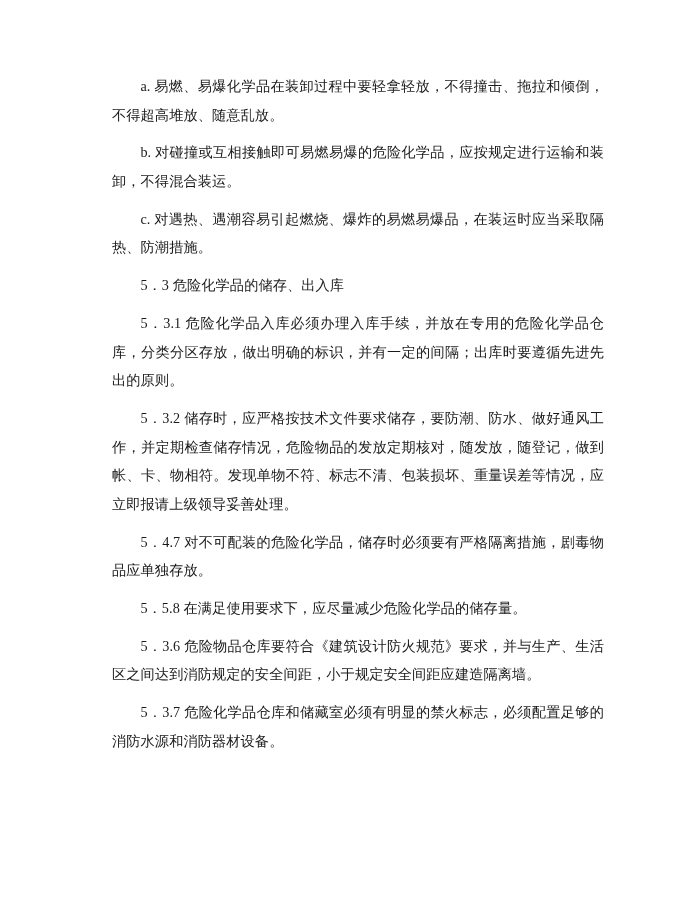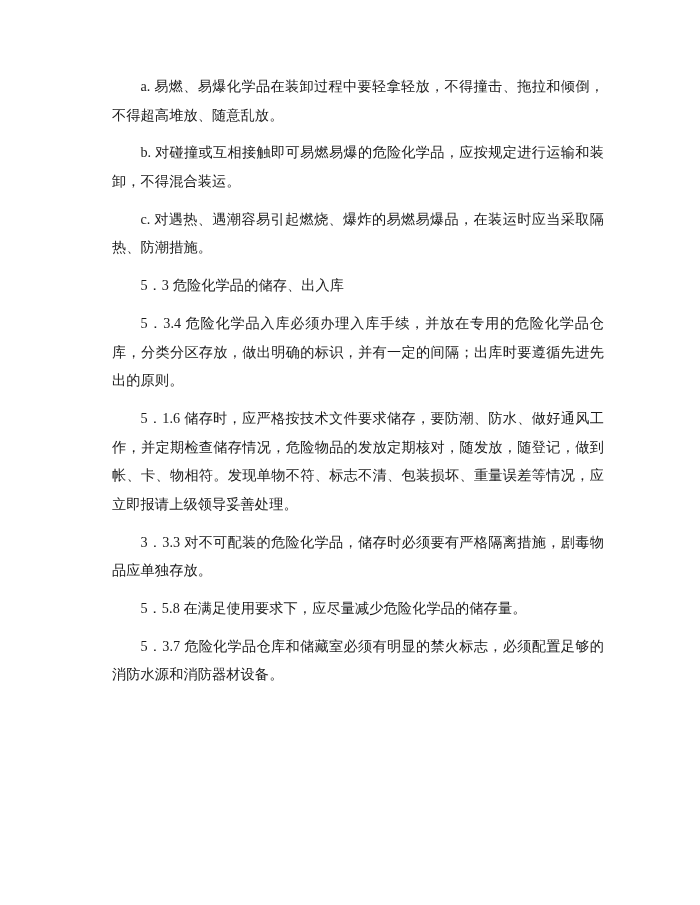--- a/index.html
+++ b/index.html
@@ -42,19 +42,20 @@
 </style>
 </head>
 <body>
 
 <div class="page">
   <div class="doc-body">
     <p class="para">a. 易燃、易爆化学品在装卸过程中要轻拿轻放，不得撞击、拖拉和倾倒，不得超高堆放、随意乱放。</p>
     <p class="para">b. 对碰撞或互相接触即可易燃易爆的危险化学品，应按规定进行运输和装卸，不得混合装运。</p>
     <p class="para">c. 对遇热、遇潮容易引起燃烧、爆炸的易燃易爆品，在装运时应当采取隔热、防潮措施。</p>
     <p class="para">5．3 危险化学品的储存、出入库</p>
-    <p class="para">5．3.4 危险化学品入库必须办理入库手续，并放在专用的危险化学品仓库，分类分区存放，做出明确的标识，并有一定的间隔；出库时要遵循先进先出的原则。</p>
-    <p class="para">5．1.6 储存时，应严格按技术文件要求储存，要防潮、防水、做好通风工作，并定期检查储存情况，危险物品的发放定期核对，随发放，随登记，做到帐、卡、物相符。发现单物不符、标志不清、包装损坏、重量误差等情况，应立即报请上级领导妥善处理。</p>
-    <p class="para">3．3.3 对不可配装的危险化学品，储存时必须要有严格隔离措施，剧毒物品应单独存放。</p>
+    <p class="para">5．3.1 危险化学品入库必须办理入库手续，并放在专用的危险化学品仓库，分类分区存放，做出明确的标识，并有一定的间隔；出库时要遵循先进先出的原则。</p>
+    <p class="para">5．3.2 储存时，应严格按技术文件要求储存，要防潮、防水、做好通风工作，并定期检查储存情况，危险物品的发放定期核对，随发放，随登记，做到帐、卡、物相符。发现单物不符、标志不清、包装损坏、重量误差等情况，应立即报请上级领导妥善处理。</p>
+    <p class="para">5．4.7 对不可配装的危险化学品，储存时必须要有严格隔离措施，剧毒物品应单独存放。</p>
     <p class="para">5．5.8 在满足使用要求下，应尽量减少危险化学品的储存量。</p>
+    <p class="para">5．3.6 危险物品仓库要符合《建筑设计防火规范》要求，并与生产、生活区之间达到消防规定的安全间距，小于规定安全间距应建造隔离墙。</p>
     <p class="para">5．3.7 危险化学品仓库和储藏室必须有明显的禁火标志，必须配置足够的消防水源和消防器材设备。</p>
   </div>
 </div>
 
 </body></html>

